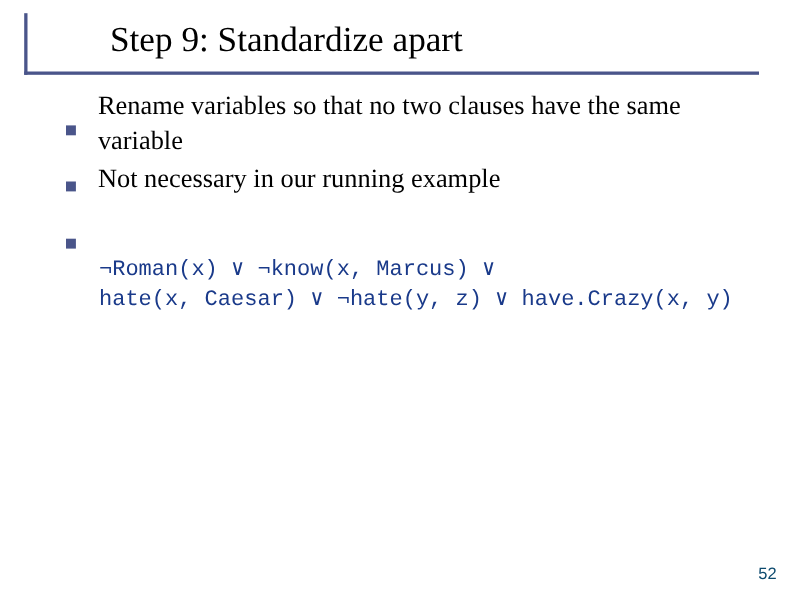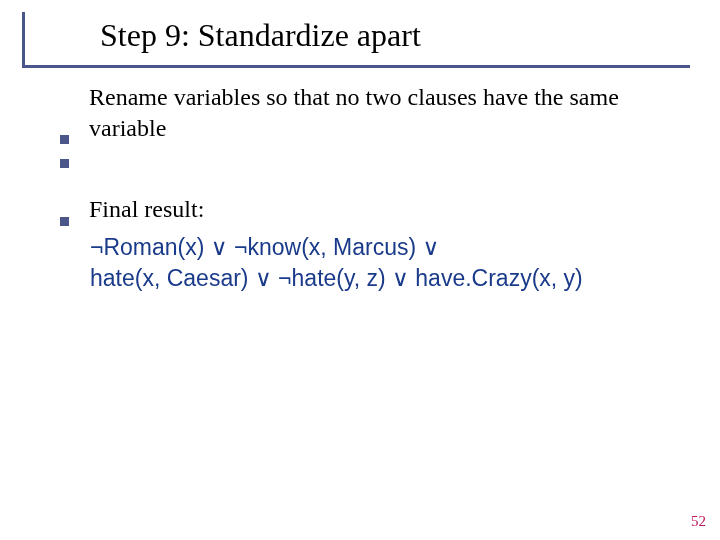--- a/index.html
+++ b/index.html
@@ -21,43 +21,43 @@
     background: #4a558a;
   }
   .title {
     font-size: 32px;
     line-height: 1.2;
     padding-left: 52px;
     padding-bottom: 8px;
     font-weight: normal;
   }
   .body { position: absolute; top: 82px; left: 60px; right: 40px; }
-  .bullet { display: flex; align-items: flex-end; margin-bottom: 4px; }
+  .bullet { display: flex; align-items: center; margin-bottom: 4px; }
   .sq {
     flex: 0 0 auto;
     width: 9px; height: 9px;
     background: #4a558a;
     margin-top: 11px;
     margin-right: 20px;
   }
   .btext { font-size: 24px; line-height: 1.3; }
   .gap { height: 22px; }
   .formula-block { margin-left: 30px; margin-top: 6px; margin-bottom: 6px; }
   .formula {
-    font-family: Liberation Sans, sans-serif;
-    font-size: 23px;
+    font-family: Liberation Mono, monospace;
+    font-size: 20px;
     line-height: 1.35;
     color: #1a3a8a;
   }
   .pgnum {
     position: absolute;
     right: 14px; bottom: 10px;
-    font-family: Liberation Serif, serif;
+    font-family: Liberation Sans, sans-serif;
     font-size: 15px;
-    color: #be185d;
+    color: #0c4a6e;
   }
 </style>
 </head>
 <body>
 
 <div class="slide">
 
   <div class="title-wrap">
     <div class="title-accent"></div>
     <h1 class="title">Step 9: Standardize apart</h1>
@@ -65,27 +65,27 @@
 
   <div class="body">
 
     <div class="bullet">
       <span class="sq"></span>
       <span class="btext">Rename variables so that no two clauses have the same variable</span>
     </div>
 
     <div class="bullet">
       <span class="sq"></span>
+      <span class="btext">Not necessary in our running example</span>
     </div>
 
     <div class="gap"></div>
 
     <div class="bullet">
       <span class="sq"></span>
-      <span class="btext">Final result:</span>
     </div>
 
     <div class="formula-block">
       <div class="formula">¬Roman(x) ∨ ¬know(x, Marcus) ∨</div>
       <div class="formula">hate(x, Caesar)  ∨ ¬hate(y, z) ∨ have.Crazy(x, y)</div>
     </div>
 
     <div class="gap"></div>
 
 

